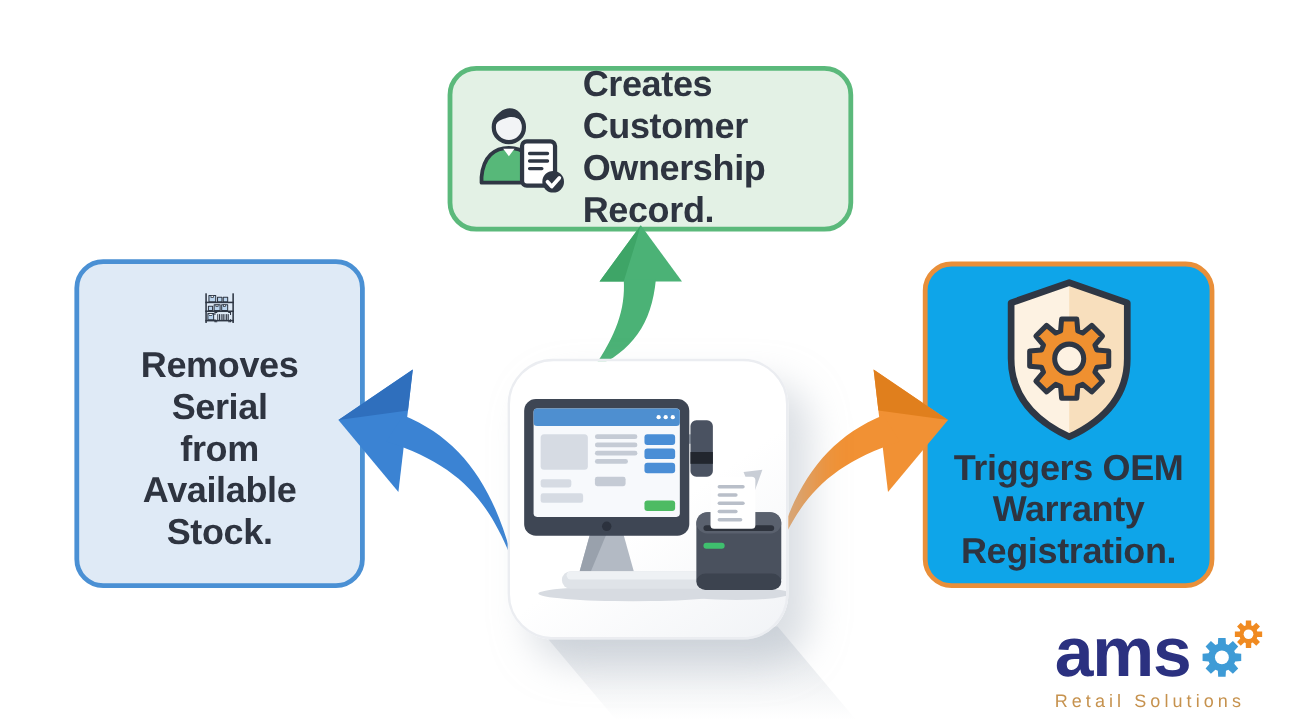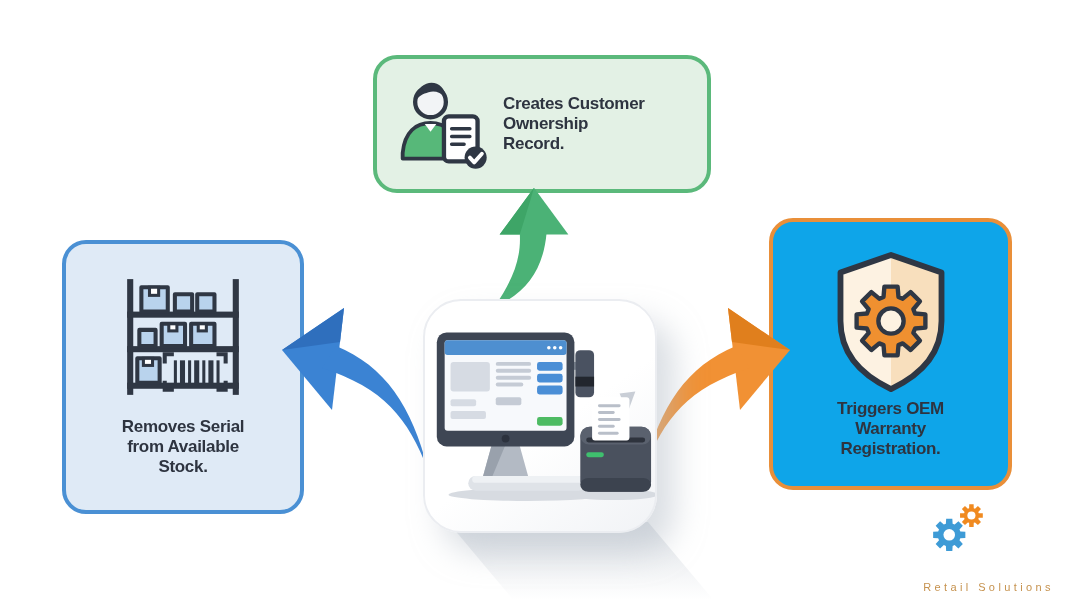--- a/index.html
+++ b/index.html
@@ -3,44 +3,44 @@
 <meta charset="utf-8">
 <style>
   html,body{margin:0;padding:0;background:#ffffff;}
   .stage{
     position:relative;width:1080px;height:603px;background:#ffffff;overflow:hidden;
     font-family:"Liberation Sans",sans-serif;color:#2e3440;
   }
   
   .node{position:absolute;box-sizing:border-box;border-radius:24px;border:4px solid;z-index:2;display:flex;align-items:center;}
   .node-top{left:373px;top:55px;width:338px;height:138px;background:#e3f1e5;border-color:#5bb97b;padding:0 14px 0 18px;gap:12px;}
-  .node-left{left:62px;top:216px;width:242px;height:274px;background:#dfeaf6;border-color:#4a90d4;flex-direction:column;justify-content:center;gap:18px;padding:24px;margin-top:24px;}
+  .node-left{left:62px;top:216px;width:242px;height:274px;background:#dfeaf6;border-color:#4a90d4;flex-direction:column;justify-content:center;gap:18px;padding:24px;}
   .node-right{left:769px;top:218px;width:243px;height:272px;background:#0ea5e9;border-color:#e98f39;flex-direction:column;justify-content:center;gap:4px;padding:8px;}
-  .node-label{font-weight:800;font-size:17px;line-height:1.16;white-space:pre-line;letter-spacing:-0.3px;}
+  .node-label{font-weight:800;font-size:30px;line-height:1.16;white-space:pre-line;letter-spacing:-0.3px;}
   .node-top .node-label{text-align:left;}
   .node-left .node-label,.node-right .node-label{text-align:center;}
   
   .card-streak{position:absolute;left:448px;top:522px;width:200px;height:78px;z-index:1;
     background:linear-gradient(180deg,rgba(186,194,204,0.45),rgba(255,255,255,0));
     transform:skewX(40deg);transform-origin:0 0;}
   .center-card{position:absolute;left:423px;top:299px;width:234px;height:234px;z-index:5;
     background:linear-gradient(145deg,#ffffff 55%,#f1f3f6);border:2px solid #ebedf1;border-radius:38px;box-sizing:border-box;
     box-shadow:18px 20px 30px rgba(183,191,201,0.5);}
   .center-card svg{position:absolute;left:0;top:0;}
   
   .arrow{position:absolute;z-index:4;}
   .arrow-up{left:479px;top:186px;}
   .arrow-left{left:280px;top:306px;}
   .arrow-right{left:640px;top:306px;}
   
   .logo{position:absolute;right:26px;bottom:10px;z-index:6;}
   .logo-row{display:flex;align-items:flex-start;}
   .logo-brand{font-size:58px;font-weight:800;color:#2b3180;line-height:0.82;letter-spacing:-1px;}
   .logo-gears{margin-left:4px;margin-top:-4px;}
-  .logo-tagline{font-size:11px;font-weight:500;color:#c6924e;letter-spacing:3.4px;margin-top:24px;}
+  .logo-tagline{font-size:15px;font-weight:500;color:#c6924e;letter-spacing:3.4px;margin-top:6px;}
 </style>
 </head>
 <body>
 
 <div class="stage">
 
   <div class="card-streak"></div>
 
   <div class="node node-top">
     <svg width="96" height="98" viewBox="0 0 100 100">
@@ -183,20 +183,21 @@
           <rect x="176" y="126" width="17" height="3" rx="1.5"></rect>
         <rect x="176" y="133" width="21" height="3" rx="1.5"></rect>
       </g>
       <rect x="164" y="154" width="18" height="5" rx="2.5" fill="#3fbf6e"></rect>
       <rect x="158" y="180" width="72" height="14" rx="8" fill="#3c434f"></rect>
     </svg>
   </div>
 
   <div class="logo">
     <div class="logo-row">
+      <span class="logo-brand">ams</span>
       <svg class="logo-gears" width="58" height="54" viewBox="0 0 60 56">
         <g transform="translate(23,33)">
           <path fill="#3e9bd6" d="M11.5,-3.5L16.7,-3.2L16.7,3.2L11.5,3.5L10.6,5.6L14.1,9.5L9.5,14.1L5.6,10.6L3.5,11.5L3.2,16.7L-3.2,16.7L-3.5,11.5L-5.6,10.6L-9.5,14.1L-14.1,9.5L-10.6,5.6L-11.5,3.5L-16.7,3.2L-16.7,-3.2L-11.5,-3.5L-10.6,-5.6L-14.1,-9.5L-9.5,-14.1L-5.6,-10.6L-3.5,-11.5L-3.2,-16.7L3.2,-16.7L3.5,-11.5L5.6,-10.6L9.5,-14.1L14.1,-9.5L10.6,-5.6Z"></path>
           <circle r="6" fill="#ffffff"></circle>
         </g>
         <g transform="translate(46,13)">
           <path fill="#f08a20" d="M7.6,-2.4L11.8,-2.3L11.8,2.3L7.6,2.4L7.1,3.7L9.9,6.7L6.7,9.9L3.7,7.1L2.4,7.6L2.3,11.8L-2.3,11.8L-2.4,7.6L-3.7,7.1L-6.7,9.9L-9.9,6.7L-7.1,3.7L-7.6,2.4L-11.8,2.3L-11.8,-2.3L-7.6,-2.4L-7.1,-3.7L-9.9,-6.7L-6.7,-9.9L-3.7,-7.1L-2.4,-7.6L-2.3,-11.8L2.3,-11.8L2.4,-7.6L3.7,-7.1L6.7,-9.9L9.9,-6.7L7.1,-3.7Z"></path>
           <circle r="4.2" fill="#ffffff"></circle>
         </g>
       </svg>

